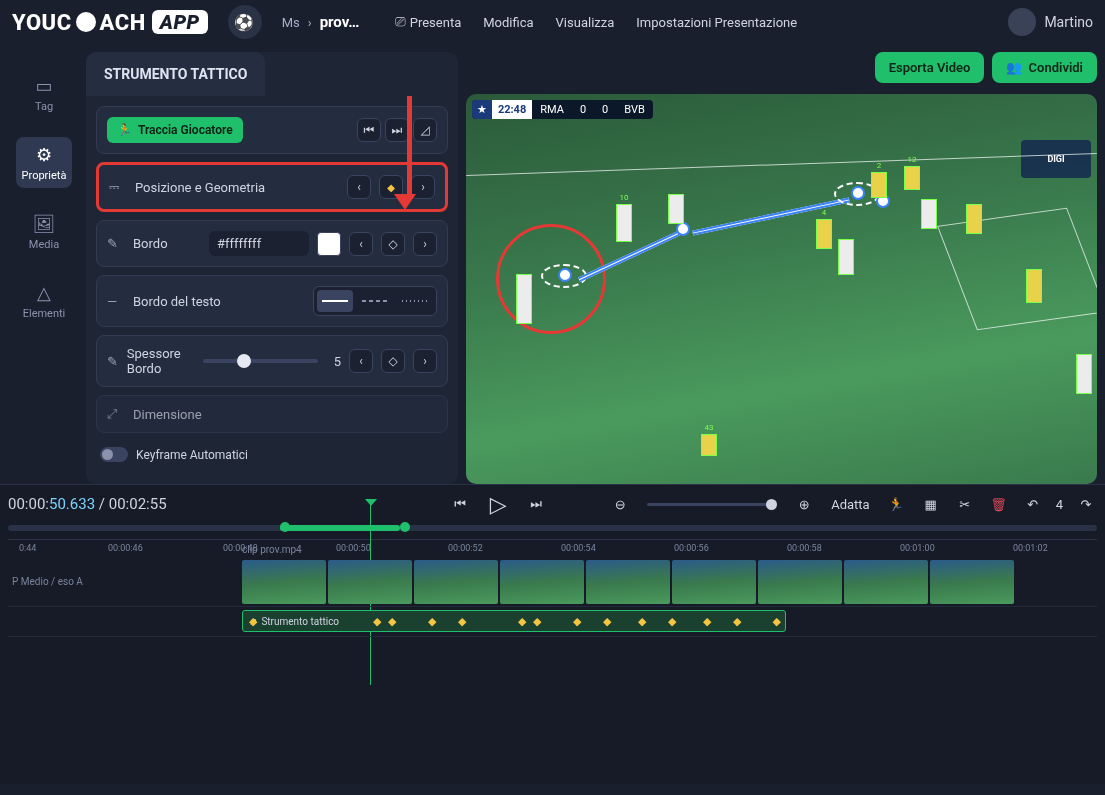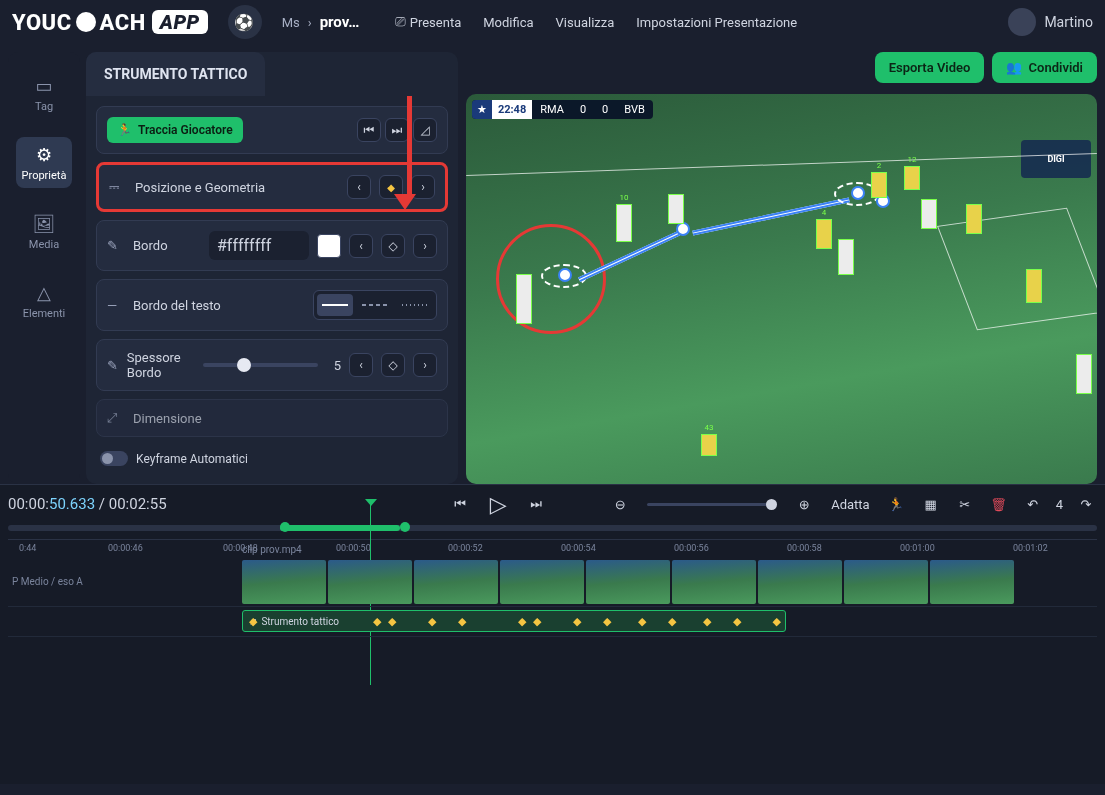--- a/index.html
+++ b/index.html
@@ -29,21 +29,21 @@
 .panel-tab { padding: 14px 18px; font-weight: 700; font-size: 14px; color: #dfe4f0; background:#252d40; border-radius:10px 10px 0 0; display:inline-block; width:fit-content;}
 .panel-body { padding: 10px 10px; display: flex; flex-direction: column; gap: 8px; position: relative; overflow:hidden; flex:1;}
 
 .prop-row { background: #242c3f; border: 1px solid #323b52; border-radius: 8px; padding: 10px 10px; display: flex; align-items: center; gap: 8px; font-size: 13px; color: #cfd4e0; }
 .prop-row.highlight { border: 3px solid #e53935; }
 .prop-row .label { flex: 1; display: flex; align-items: center; gap: 8px; }
 .prop-row .ic { width: 18px; color: #9aa3bc;}
 .btn-chip { background: #1b2130; border: 1px solid #3a4460; border-radius: 6px; width: 24px; height: 24px; display: inline-flex; align-items: center; justify-content: center; font-size: 12px; color: #cfd4e0; cursor: pointer; }
 .btn-chip.keyframe { color: #f5c542; font-size:10px;}
 .track-btn { background: #1fbf6b; color: #0b1d12; padding: 6px 10px; border-radius: 6px; font-size: 12px; font-weight: 600; display:flex;align-items:center;gap:6px; cursor:pointer;}
-.color-input { background:#1b2130; border:none; padding:5px 8px; border-radius:6px; font-size:16px; color:#cfd4e0; width:100px; }
+.color-input { background:#1b2130; border:none; padding:5px 8px; border-radius:6px; font-size:13px; color:#cfd4e0; width:100px; }
 .color-swatch { width:24px; height:24px; background:#fff; border-radius:4px; border:1px solid #3a4460; }
 .dash-opts { display:flex; gap:4px; background:#1b2130; border:1px solid #3a4460; border-radius:6px; padding:3px;}
 .dash-opts .opt { width:36px; height:22px; border-radius:4px; display:flex; align-items:center; justify-content:center; cursor:pointer;}
 .dash-opts .opt.active { background:#3a4460; }
 .slider { flex:1; height:4px; background:#3a4460; border-radius:2px; position:relative; margin:0 8px;}
 .slider .knob { position:absolute; top:-5px; left:30%; width:14px; height:14px; background:#e6e9f2; border-radius:50%;}
 .kf-row { display:flex; align-items:center; gap:8px; font-size:12px; padding:6px 4px 0;}
 .toggle { width:28px; height:15px; background:#3a4460; border-radius:8px; position:relative;}
 .toggle .dot { width:11px; height:11px; background:#8a93ab; border-radius:50%; position:absolute; top:2px; left:2px;}
 

